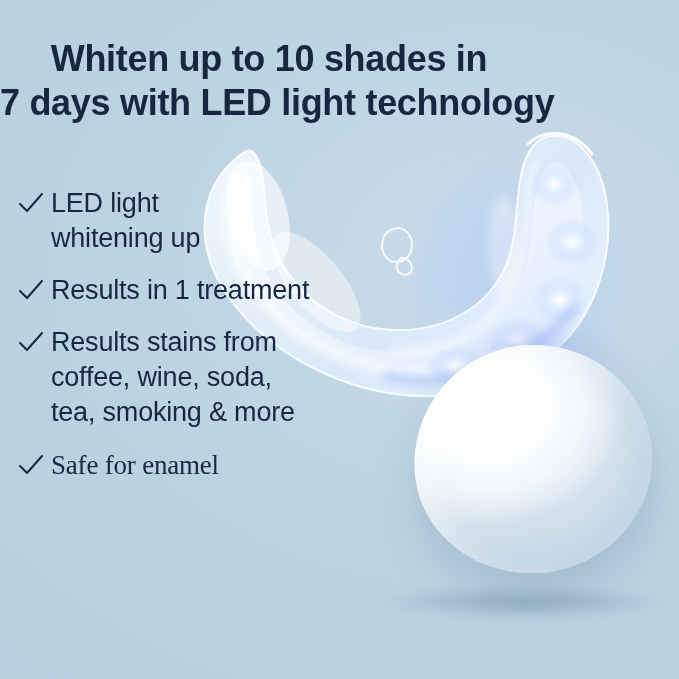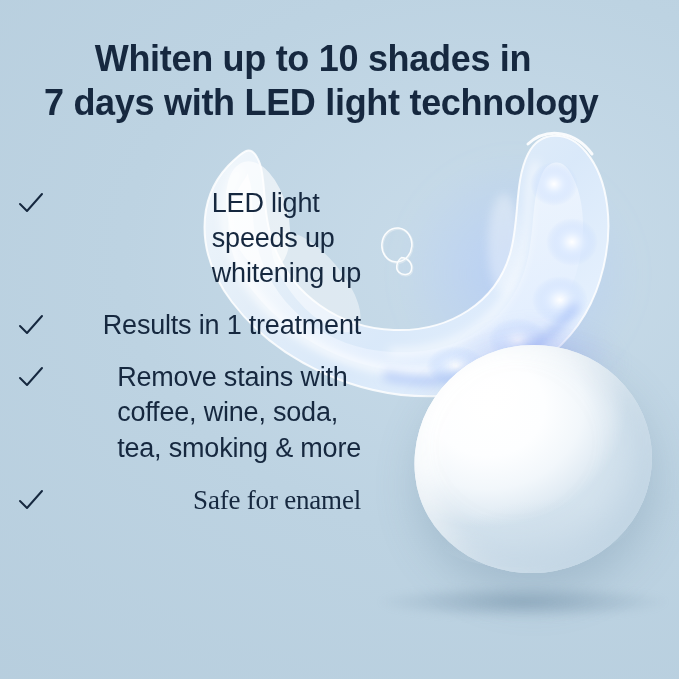--- a/index.html
+++ b/index.html
@@ -21,33 +21,31 @@
   
   .headline{
     position:absolute;left:0;top:37px;width:538px;
     text-align:center;
     color:#16283f;
     font-size:36px;
     font-weight:bold;
     line-height:1.22;
     letter-spacing:-0.3px;
     z-index:40;
-    padding-left:44px;
   }
   .headline .hl-line{display:block;white-space:nowrap;}
 
   
   .bullets{
     position:absolute;left:16px;top:186px;width:345px;
     z-index:40;
   }
   .bullet{
     display:flex;align-items:flex-start;
     margin-bottom:17px;
-    justify-content:space-between;
   }
   .bullet:last-child{margin-bottom:0;font-family:Liberation Serif, serif;}
   .check{
     flex:0 0 auto;
     width:30px;height:30px;
     margin-top:3px;margin-right:5px;
     display:block;
   }
   .check svg{display:block;width:30px;height:30px;}
   .btext{
@@ -227,21 +225,20 @@
   <div class="bullets">
 
     <div class="bullet">
       <span class="check">
         <svg viewBox="0 0 30 30" xmlns="http://www.w3.org/2000/svg">
           <path d="M4,15 L11,22 L26,5" fill="none" stroke="#16283f" stroke-width="2" stroke-linecap="round" stroke-linejoin="round"></path>
         </svg>
       </span>
       <span class="btext">
         <span class="bl">LED light</span>
-        <span class="bl">speeds up</span>
         <span class="bl">whitening up</span>
       </span>
     </div>
 
     <div class="bullet">
       <span class="check">
         <svg viewBox="0 0 30 30" xmlns="http://www.w3.org/2000/svg">
           <path d="M4,15 L11,22 L26,5" fill="none" stroke="#16283f" stroke-width="2" stroke-linecap="round" stroke-linejoin="round"></path>
         </svg>
       </span>
@@ -251,21 +248,21 @@
     </div>
 
 
     <div class="bullet">
       <span class="check">
         <svg viewBox="0 0 30 30" xmlns="http://www.w3.org/2000/svg">
           <path d="M4,15 L11,22 L26,5" fill="none" stroke="#16283f" stroke-width="2" stroke-linecap="round" stroke-linejoin="round"></path>
         </svg>
       </span>
       <span class="btext">
-        <span class="bl">Remove stains with</span>
+        <span class="bl">Results stains from</span>
         <span class="bl">coffee, wine, soda,</span>
         <span class="bl">tea, smoking &amp; more</span>
       </span>
     </div>
 
     <div class="bullet">
       <span class="check">
         <svg viewBox="0 0 30 30" xmlns="http://www.w3.org/2000/svg">
           <path d="M4,15 L11,22 L26,5" fill="none" stroke="#16283f" stroke-width="2" stroke-linecap="round" stroke-linejoin="round"></path>
         </svg>

